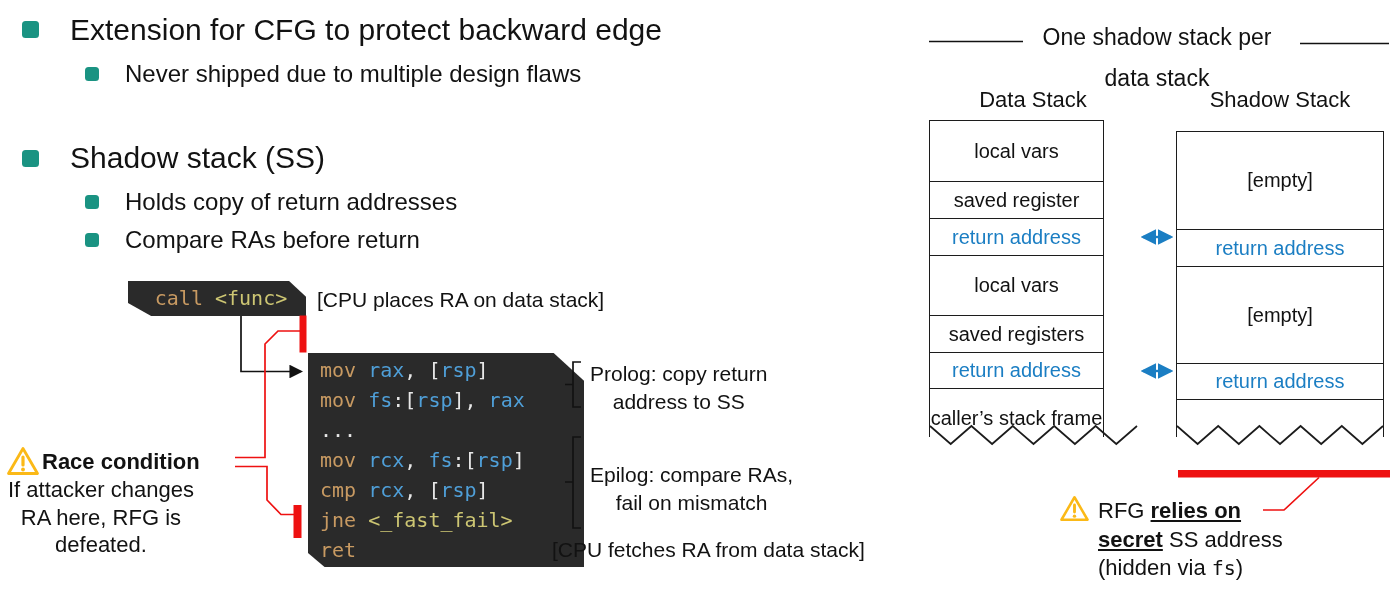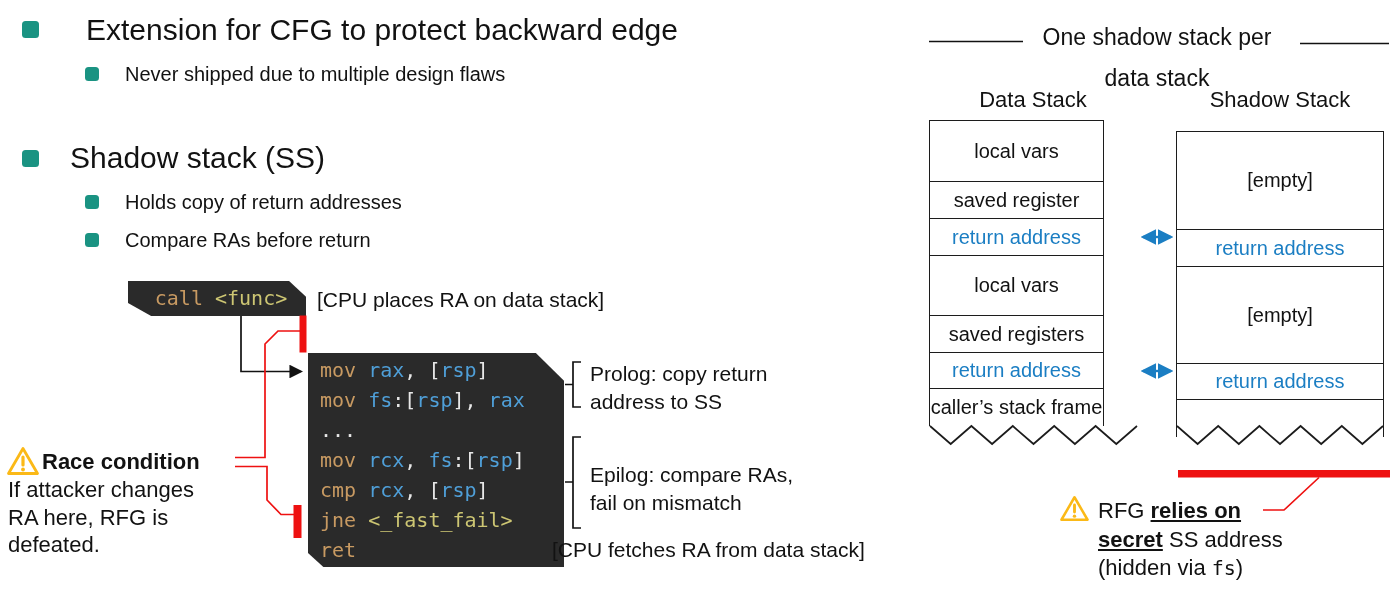--- a/index.html
+++ b/index.html
@@ -1,36 +1,36 @@
 <!DOCTYPE html>
 <html style="--c-teal: #1A9382; --c-blue: #1B7EC3; --c-red: #EE1111; --c-warning: #FBB917; --c-text: #121212; --c-code_bg: #2A2A2A; --c-code_keyword: #C89A62; --c-code_register: #4F9FD8; --c-code_label: #CDC673; --c-code_punct: #E8E8E8;"><head>
 <meta charset="utf-8">
 <style>
   html,body{margin:0;padding:0;background:#fff;}
   #canvas{
     position:relative;width:1391px;height:591px;background:#ffffff;overflow:hidden;
     font-family:"Liberation Sans", sans-serif;color:var(--c-text,#121212);
   }
-  .pre{white-space:pre-line;}
+  .pre{white-space:pre-line;text-align:center;}
   
   .sq{position:absolute;background:var(--c-teal,#1A9382);border-radius:3.5px;}
   .sq-lg{width:17px;height:17px;}
   .sq-sm{width:14px;height:14px;}
   .t1{position:absolute;font-size:30px;line-height:34px;}
-  .t2{position:absolute;font-size:20px;line-height:28px;}
+  .t2{position:absolute;font-size:24px;line-height:28px;}
   
   .code-chip{
     position:absolute;left:128px;top:281px;width:178px;height:35px;
     background:var(--c-code_bg,#2A2A2A);
     clip-path:polygon(0 0, 90.5% 0, 100% 45%, 100% 100%, 13% 100%, 0 63%);
     font-family:"DejaVu Sans Mono", monospace;font-size:20px;line-height:35px;
     padding-left:8px;box-sizing:border-box;white-space:pre;text-align:center;
   }
   .code-block{
-    position:absolute;left:308px;top:353px;width:256px;height:214px;
+    position:absolute;left:308px;top:353px;width:276px;height:214px;
     background:var(--c-code_bg,#2A2A2A);
     clip-path:polygon(0 0, 89% 0, 100% 13%, 100% 100%, 6% 100%, 0 93.5%);
     padding:2px 0 0 12px;box-sizing:border-box;
     font-family:"DejaVu Sans Mono", monospace;font-size:20px;
   }
   .code-line{height:30px;line-height:30px;white-space:pre;}
   .tk-kw{color:var(--c-code_keyword,#C89A62);}
   .tk-rg{color:var(--c-code_register,#4F9FD8);}
   .tk-lb{color:var(--c-code_label,#CDC673);}
   .tk-pn{color:var(--c-code_punct,#E8E8E8);}
@@ -65,21 +65,21 @@
   .warn-tri{fill:#ffffff;stroke:var(--c-warning,#FBB917);stroke-width:2.8;stroke-linejoin:round;}
   .warn-bang-line{stroke:var(--c-warning,#FBB917);stroke-width:3.2;stroke-linecap:round;}
   .warn-bang-dot{fill:var(--c-warning,#FBB917);}
 </style>
 </head>
 <body>
 
 <div id="canvas">
 
   <span class="sq sq-lg" style="left:22px;top:21px"></span>
-  <div class="t1" style="left:86px;top:13px">Extension for CFG to protect backward edge</div>
+  <div class="t1" style="left:70px;top:13px">Extension for CFG to protect backward edge</div>
 
   <span class="sq sq-sm" style="left:85px;top:67px"></span>
   <div class="t2" style="left:125px;top:60px">Never shipped due to multiple design flaws</div>
 
   <span class="sq sq-lg" style="left:22px;top:150px"></span>
   <div class="t1" style="left:70px;top:141px">Shadow stack (SS)</div>
 
   <span class="sq sq-sm" style="left:85px;top:195px"></span>
   <div class="t2" style="left:125px;top:188px">Holds copy of return addresses</div>
 
@@ -119,21 +119,21 @@
 data stack</div>
   <div class="col-title" style="left:929px;top:87px;width:208px">Data Stack</div>
   <div class="col-title" style="left:1176px;top:87px;width:208px">Shadow Stack</div>
   <div class="stack-col" style="left:929px;top:120px;width:175px">
       <div class="stack-cell" style="height: 61px;">local vars</div>
       <div class="stack-cell" style="height: 37px;">saved register</div>
       <div class="stack-cell blue" style="height: 37px;">return address</div>
       <div class="stack-cell" style="height: 60px;">local vars</div>
       <div class="stack-cell" style="height: 37px;">saved registers</div>
       <div class="stack-cell blue" style="height: 36px;">return address</div>
-      <div class="stack-cell" style="height: 37px;">caller’s stack frame</div>
+      <div class="stack-cell" style="height: 37px; margin-top: 11px;">caller’s stack frame</div>
     </div>
   <div class="stack-col" style="left:1176px;top:131px;width:208px">
       <div class="stack-cell" style="height: 98px;">[empty]</div>
       <div class="stack-cell blue" style="height: 37px;">return address</div>
       <div class="stack-cell" style="height: 97px;">[empty]</div>
       <div class="stack-cell blue" style="height: 36px;">return address</div>
       <div class="stack-cell" style="height: 37px;"></div>
     </div>
 
   <svg class="warn" style="left:1059px;top:495px" width="31" height="27" viewBox="0 0 34 30">

